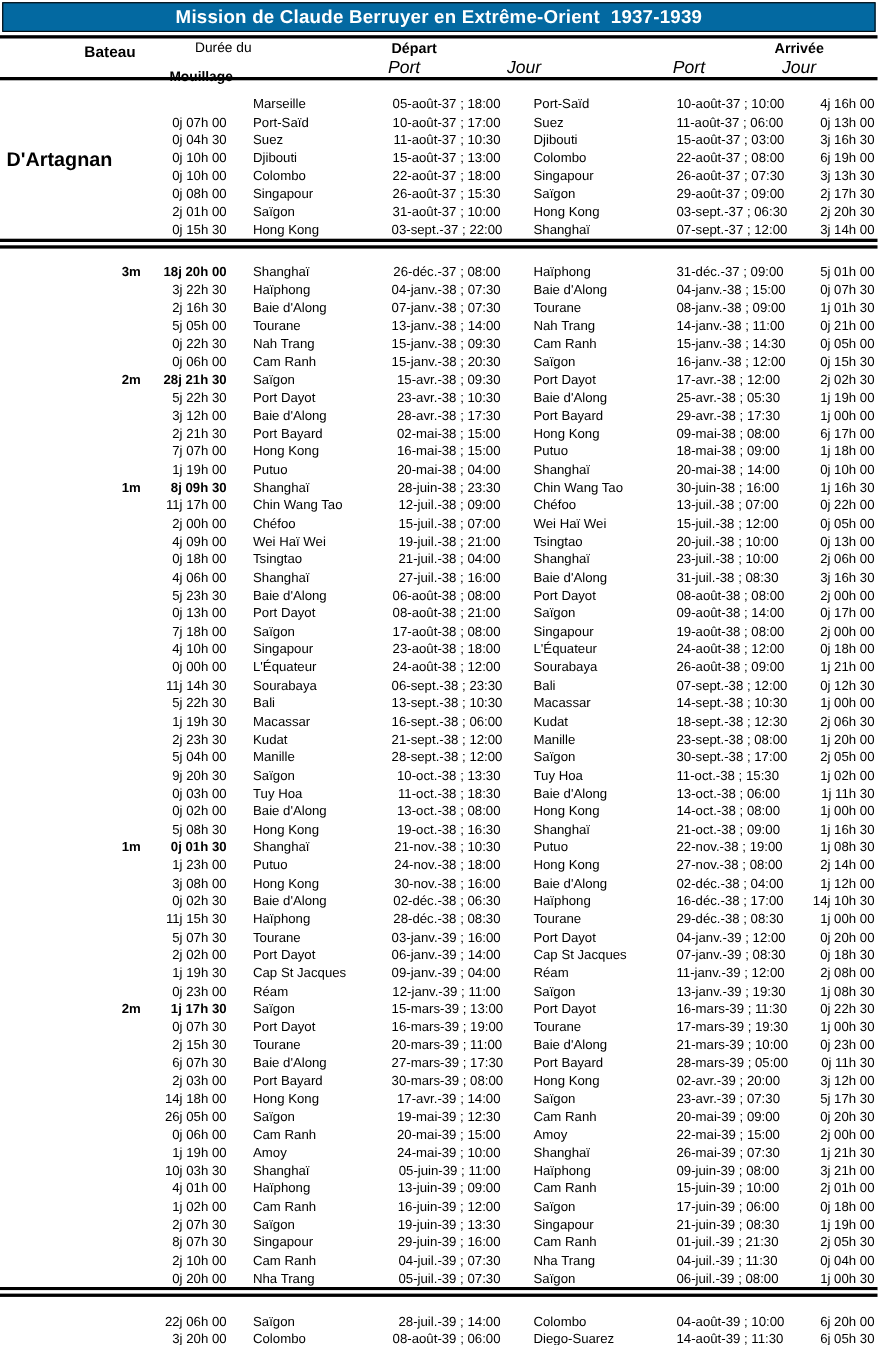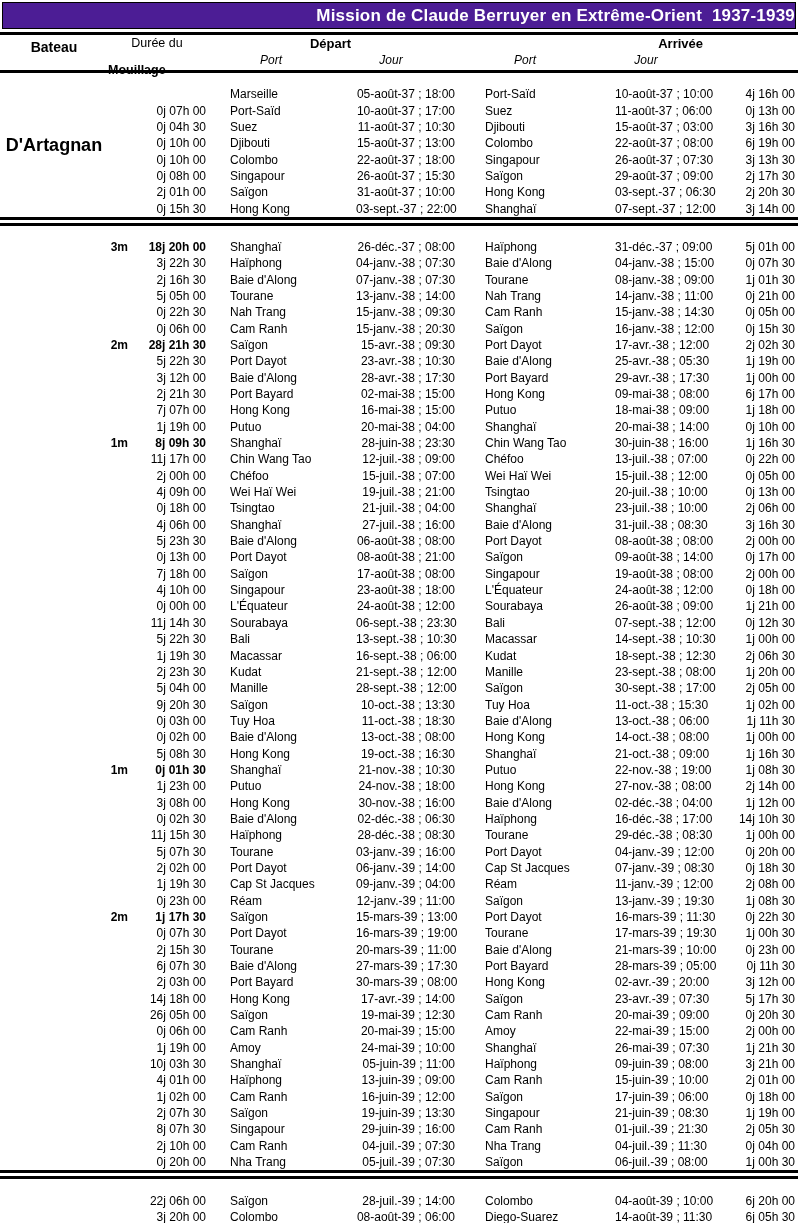--- a/index.html
+++ b/index.html
@@ -18,28 +18,28 @@
     border:1px solid #000;
     color:#fff;
     display:flex;align-items:center;justify-content:center;
     font-weight:bold;font-size:17px;letter-spacing:0.2px;
     white-space:pre;
   }
   .rule{height:3px;background:#000;}
   .rule-under-title{margin-top:3px;}
 
   
-  .thead{position:relative;height:35px;}
+  .thead{position:relative;height:35px;margin-left:46px;}
   .thead .abs{position:absolute;white-space:nowrap;}
   .th-bateau{left:0;width:108px;top:4px;text-align:center;font-weight:bold;font-size:14px;}
   .th-duree1{left:108px;width:98px;top:1px;text-align:center;font-weight:normal;font-size:12.5px;}
   .th-duree2{left:108px;width:98px;top:28px;text-align:left;font-weight:bold;font-size:12.5px;}
   .th-depart{left:206px;width:249px;top:1px;text-align:center;font-weight:bold;font-size:13px;}
   .th-arrivee{left:455px;width:248px;top:1px;text-align:right;font-weight:bold;font-size:13px;}
-  .th-sub{font-style:italic;font-size:12px;top:18px;text-align:center;}
+  .th-sub{font-style:italic;font-size:16px;top:18px;text-align:right;}
   .th-portd{left:206px;width:130px;}
   .th-jourd{left:336px;width:110px;}
   .th-porta{left:455px;width:140px;}
   .th-joura{left:596px;width:100px;}
 
   
   .section{position:relative;}
   .ship-label{
     position:absolute;left:0;top:50%;transform:translateY(-50%);
     width:108px;text-align:center;font-weight:bold;font-size:18px;line-height:1.25;
@@ -63,21 +63,21 @@
   .divider .dl{height:3px;background:#000;}
   .divider .dg{height:3px;background:#fff;}
 
   .pad-top-rows{padding-top:13px;}
 </style>
 </head>
 <body>
 
 <div class="page">
 
-  <div class="title-bar" style="background: #4c1d95; color: rgb(255, 255, 255); justify-content: flex-end;">
+  <div class="title-bar" style="background: #0369a1; color: rgb(255, 255, 255);">
     <span>Mission de Claude Berruyer en Extrême-Orient  1937-1939</span>
   </div>
 
   <div class="rule rule-under-title"></div>
 
   <div class="thead">
     <div class="abs th-bateau">Bateau</div>
     <div class="abs th-duree1">Durée du</div>
     <div class="abs th-duree2">Mouillage</div>
     <div class="abs th-depart">Départ</div>

